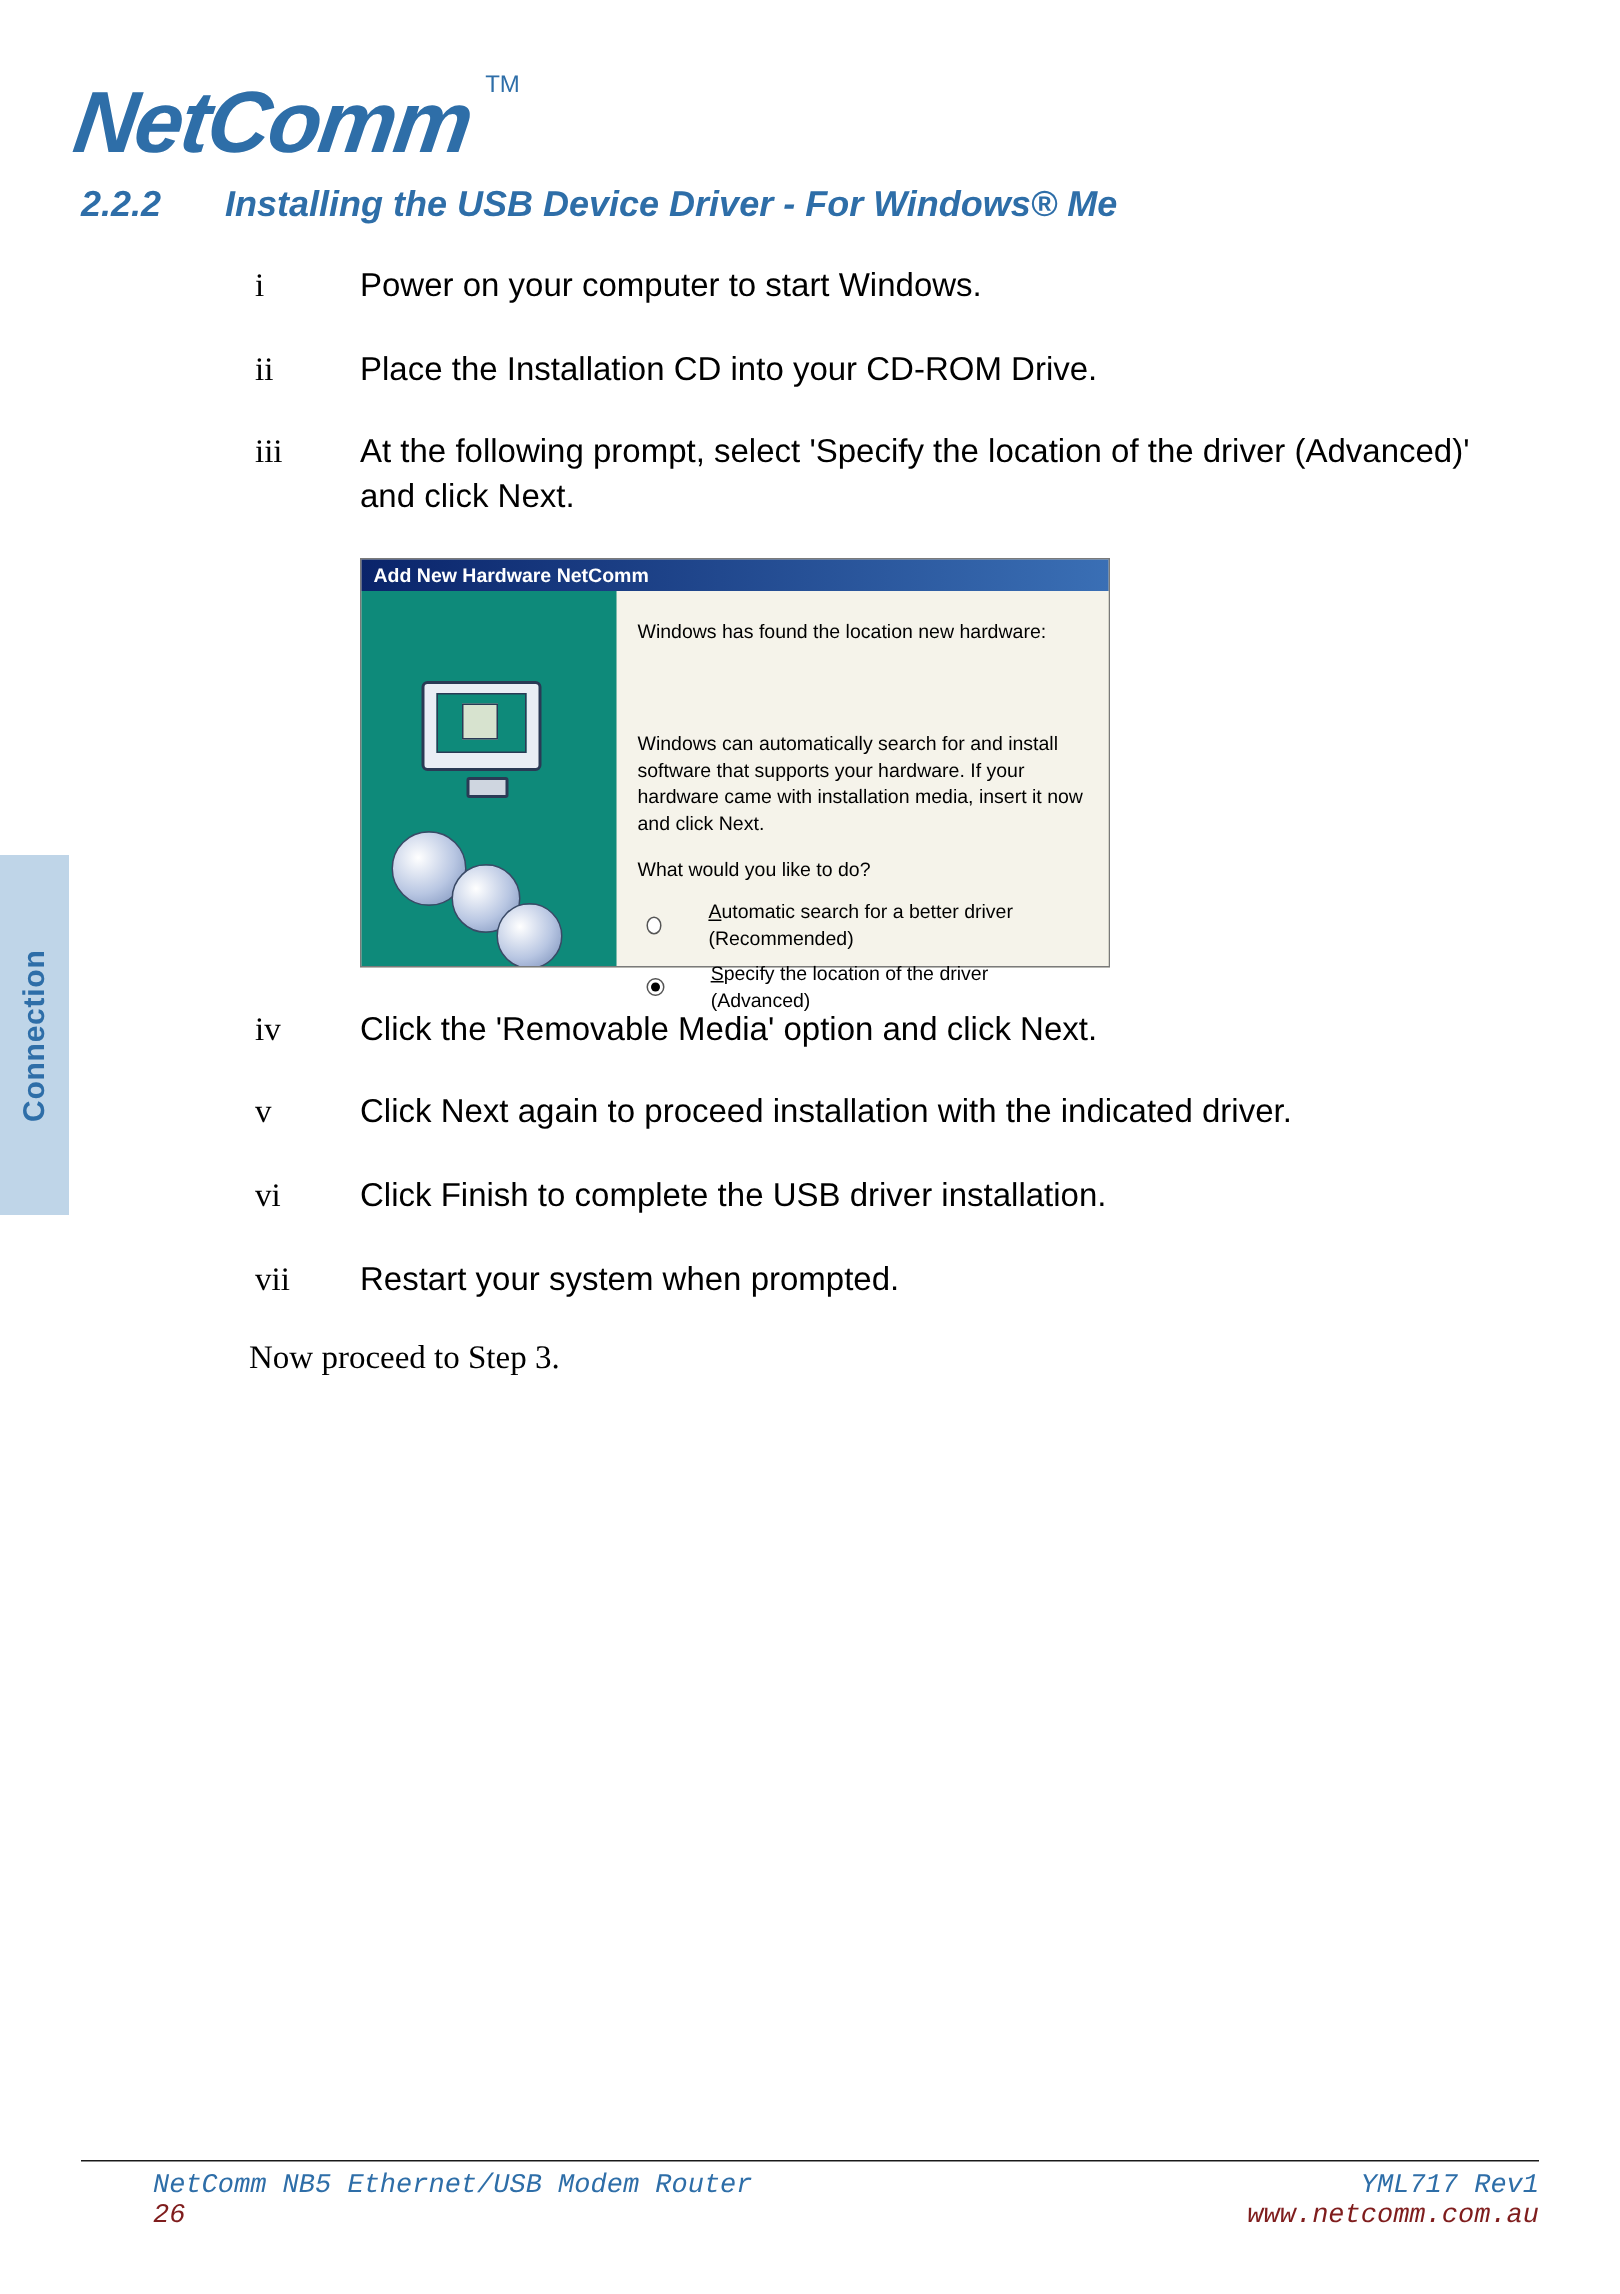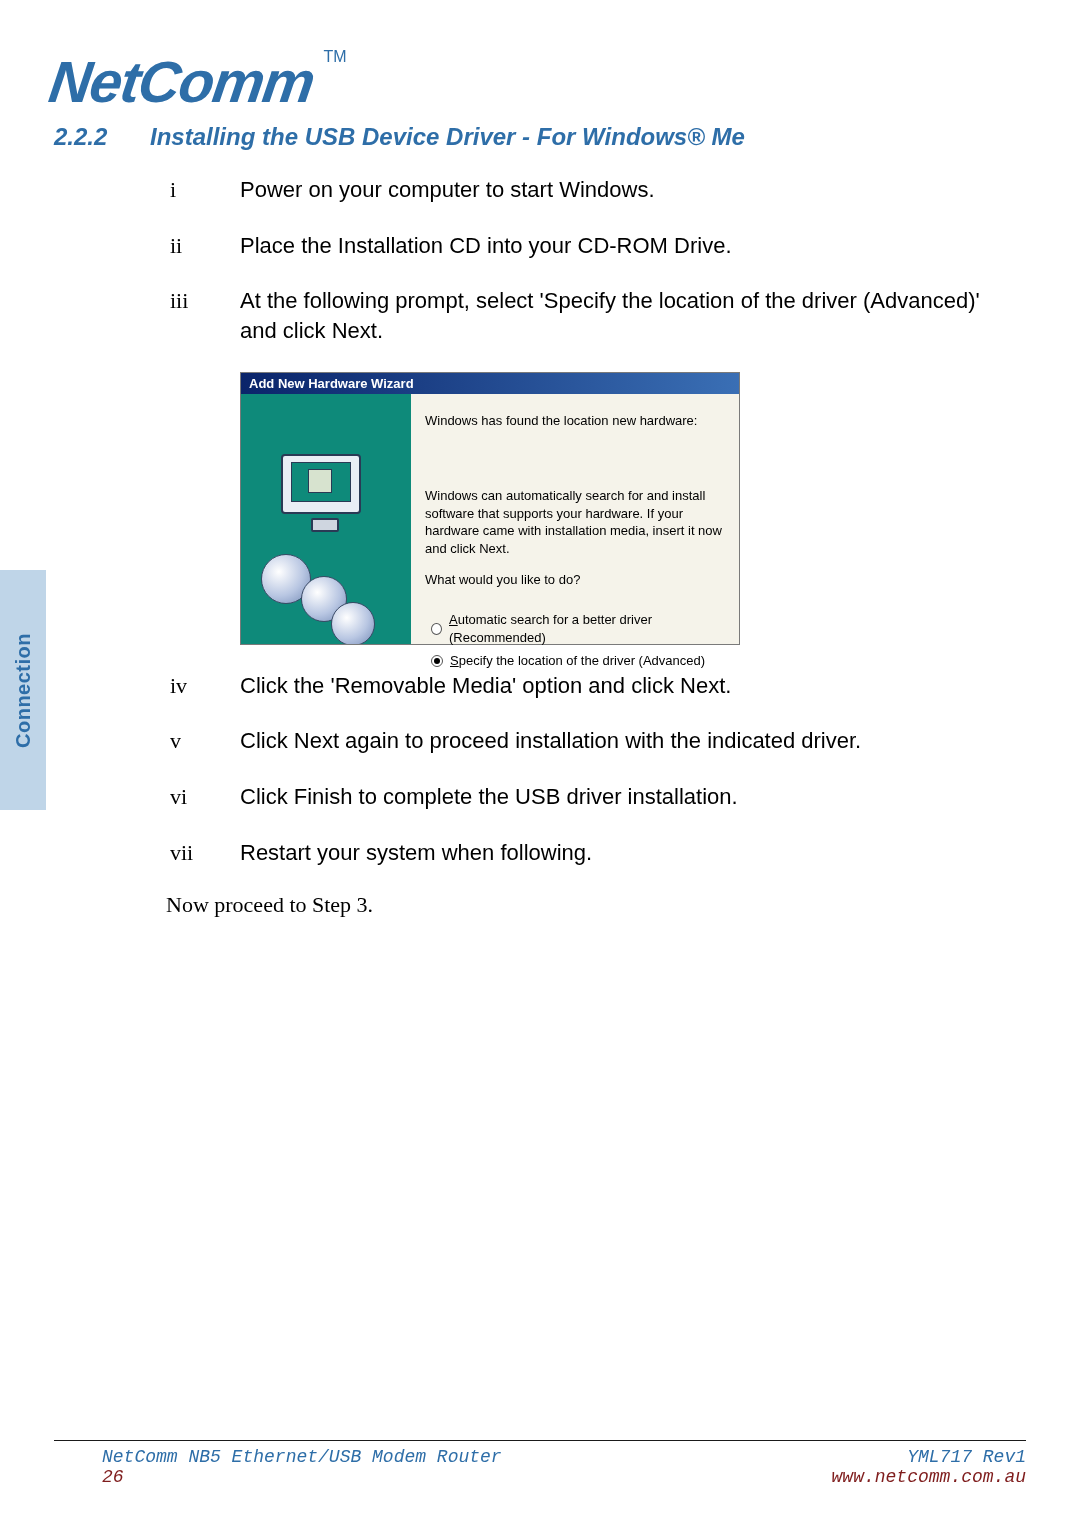--- a/index.html
+++ b/index.html
@@ -182,26 +182,27 @@
     background: #f5f3ea;
     line-height: 1.35;
   }
   .wizard-right .found {
     margin-bottom: 58px;
   }
   .wizard-right .desc {
     margin-bottom: 14px;
   }
   .wizard-right .prompt {
-    margin-bottom: 22px;
+    margin-bottom: 10px;
   }
   .radio-row {
     display: flex;
     align-items: center;
     margin: 6px 0 4px 6px;
+    gap: 24px;
   }
   .radio {
     width: 12px; height: 12px;
     border: 1px solid #555;
     border-radius: 50%;
     background: #fff;
     margin-right: 7px;
     display: inline-flex;
     align-items: center;
     justify-content: center;
@@ -263,21 +264,21 @@
     <div class="step">
       <div class="num">ii</div>
       <div class="txt">Place the Installation CD into your CD-ROM Drive.</div>
     </div>
     <div class="step">
       <div class="num">iii</div>
       <div class="txt">At the following prompt, select 'Specify the location of the driver (Advanced)' and click Next.</div>
     </div>
 
     <div class="wizard-wrap">
-      <div class="wizard-title">Add New Hardware Wizard</div>
+      <div class="wizard-title">Add New Hardware NetComm</div>
       <div class="wizard-body">
         <div class="wizard-left">
           <div class="wiz-monitor">
             <div class="screen">
                 <div class="winicon"></div>
               </div>
           </div>
           <div class="wiz-disc d1"></div>
           <div class="wiz-disc d2"></div>
           <div class="wiz-disc d3"></div>
@@ -311,21 +312,21 @@
     <div class="step">
       <div class="num">v</div>
       <div class="txt">Click Next again to proceed installation with the indicated driver.</div>
     </div>
     <div class="step">
       <div class="num">vi</div>
       <div class="txt">Click Finish to complete the USB driver installation.</div>
     </div>
     <div class="step">
       <div class="num">vii</div>
-      <div class="txt">Restart your system when following.</div>
+      <div class="txt">Restart your system when prompted.</div>
     </div>
   </div>
 
   <div class="proceed">Now proceed to Step 3.</div>
 
   <div class="side-tab">
     <span>Connection</span>
   </div>
 
   <div class="footer">

